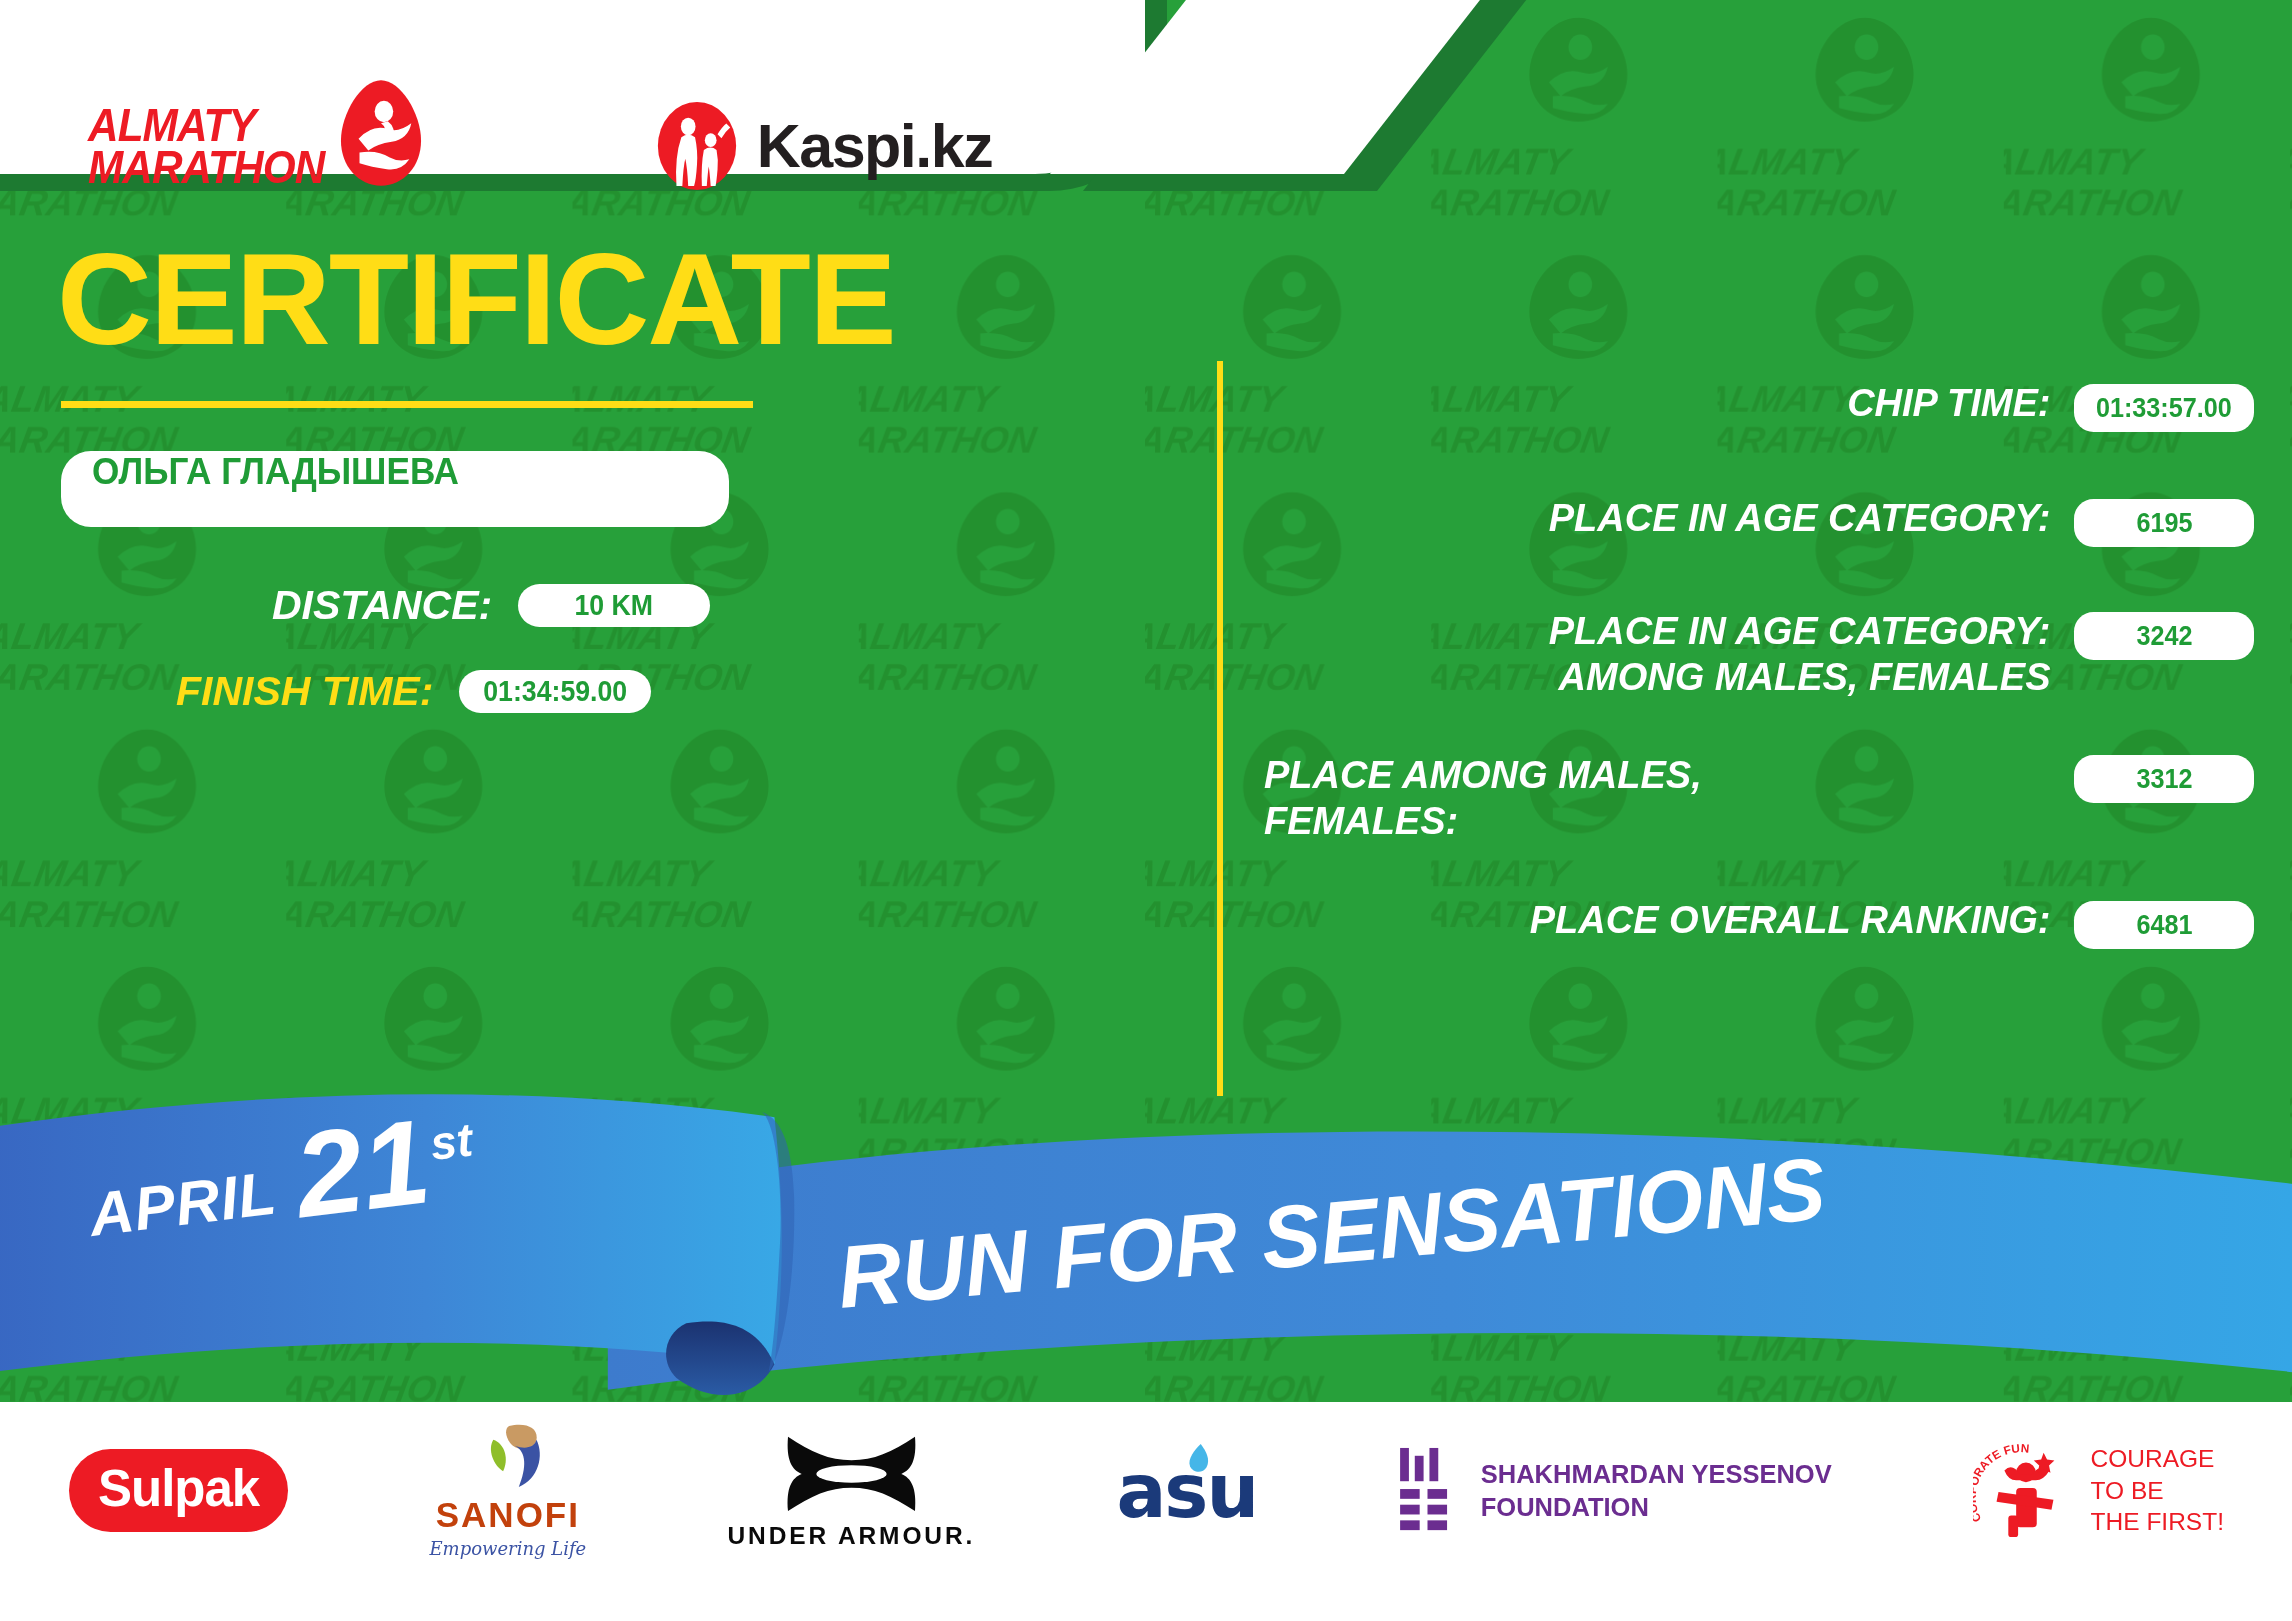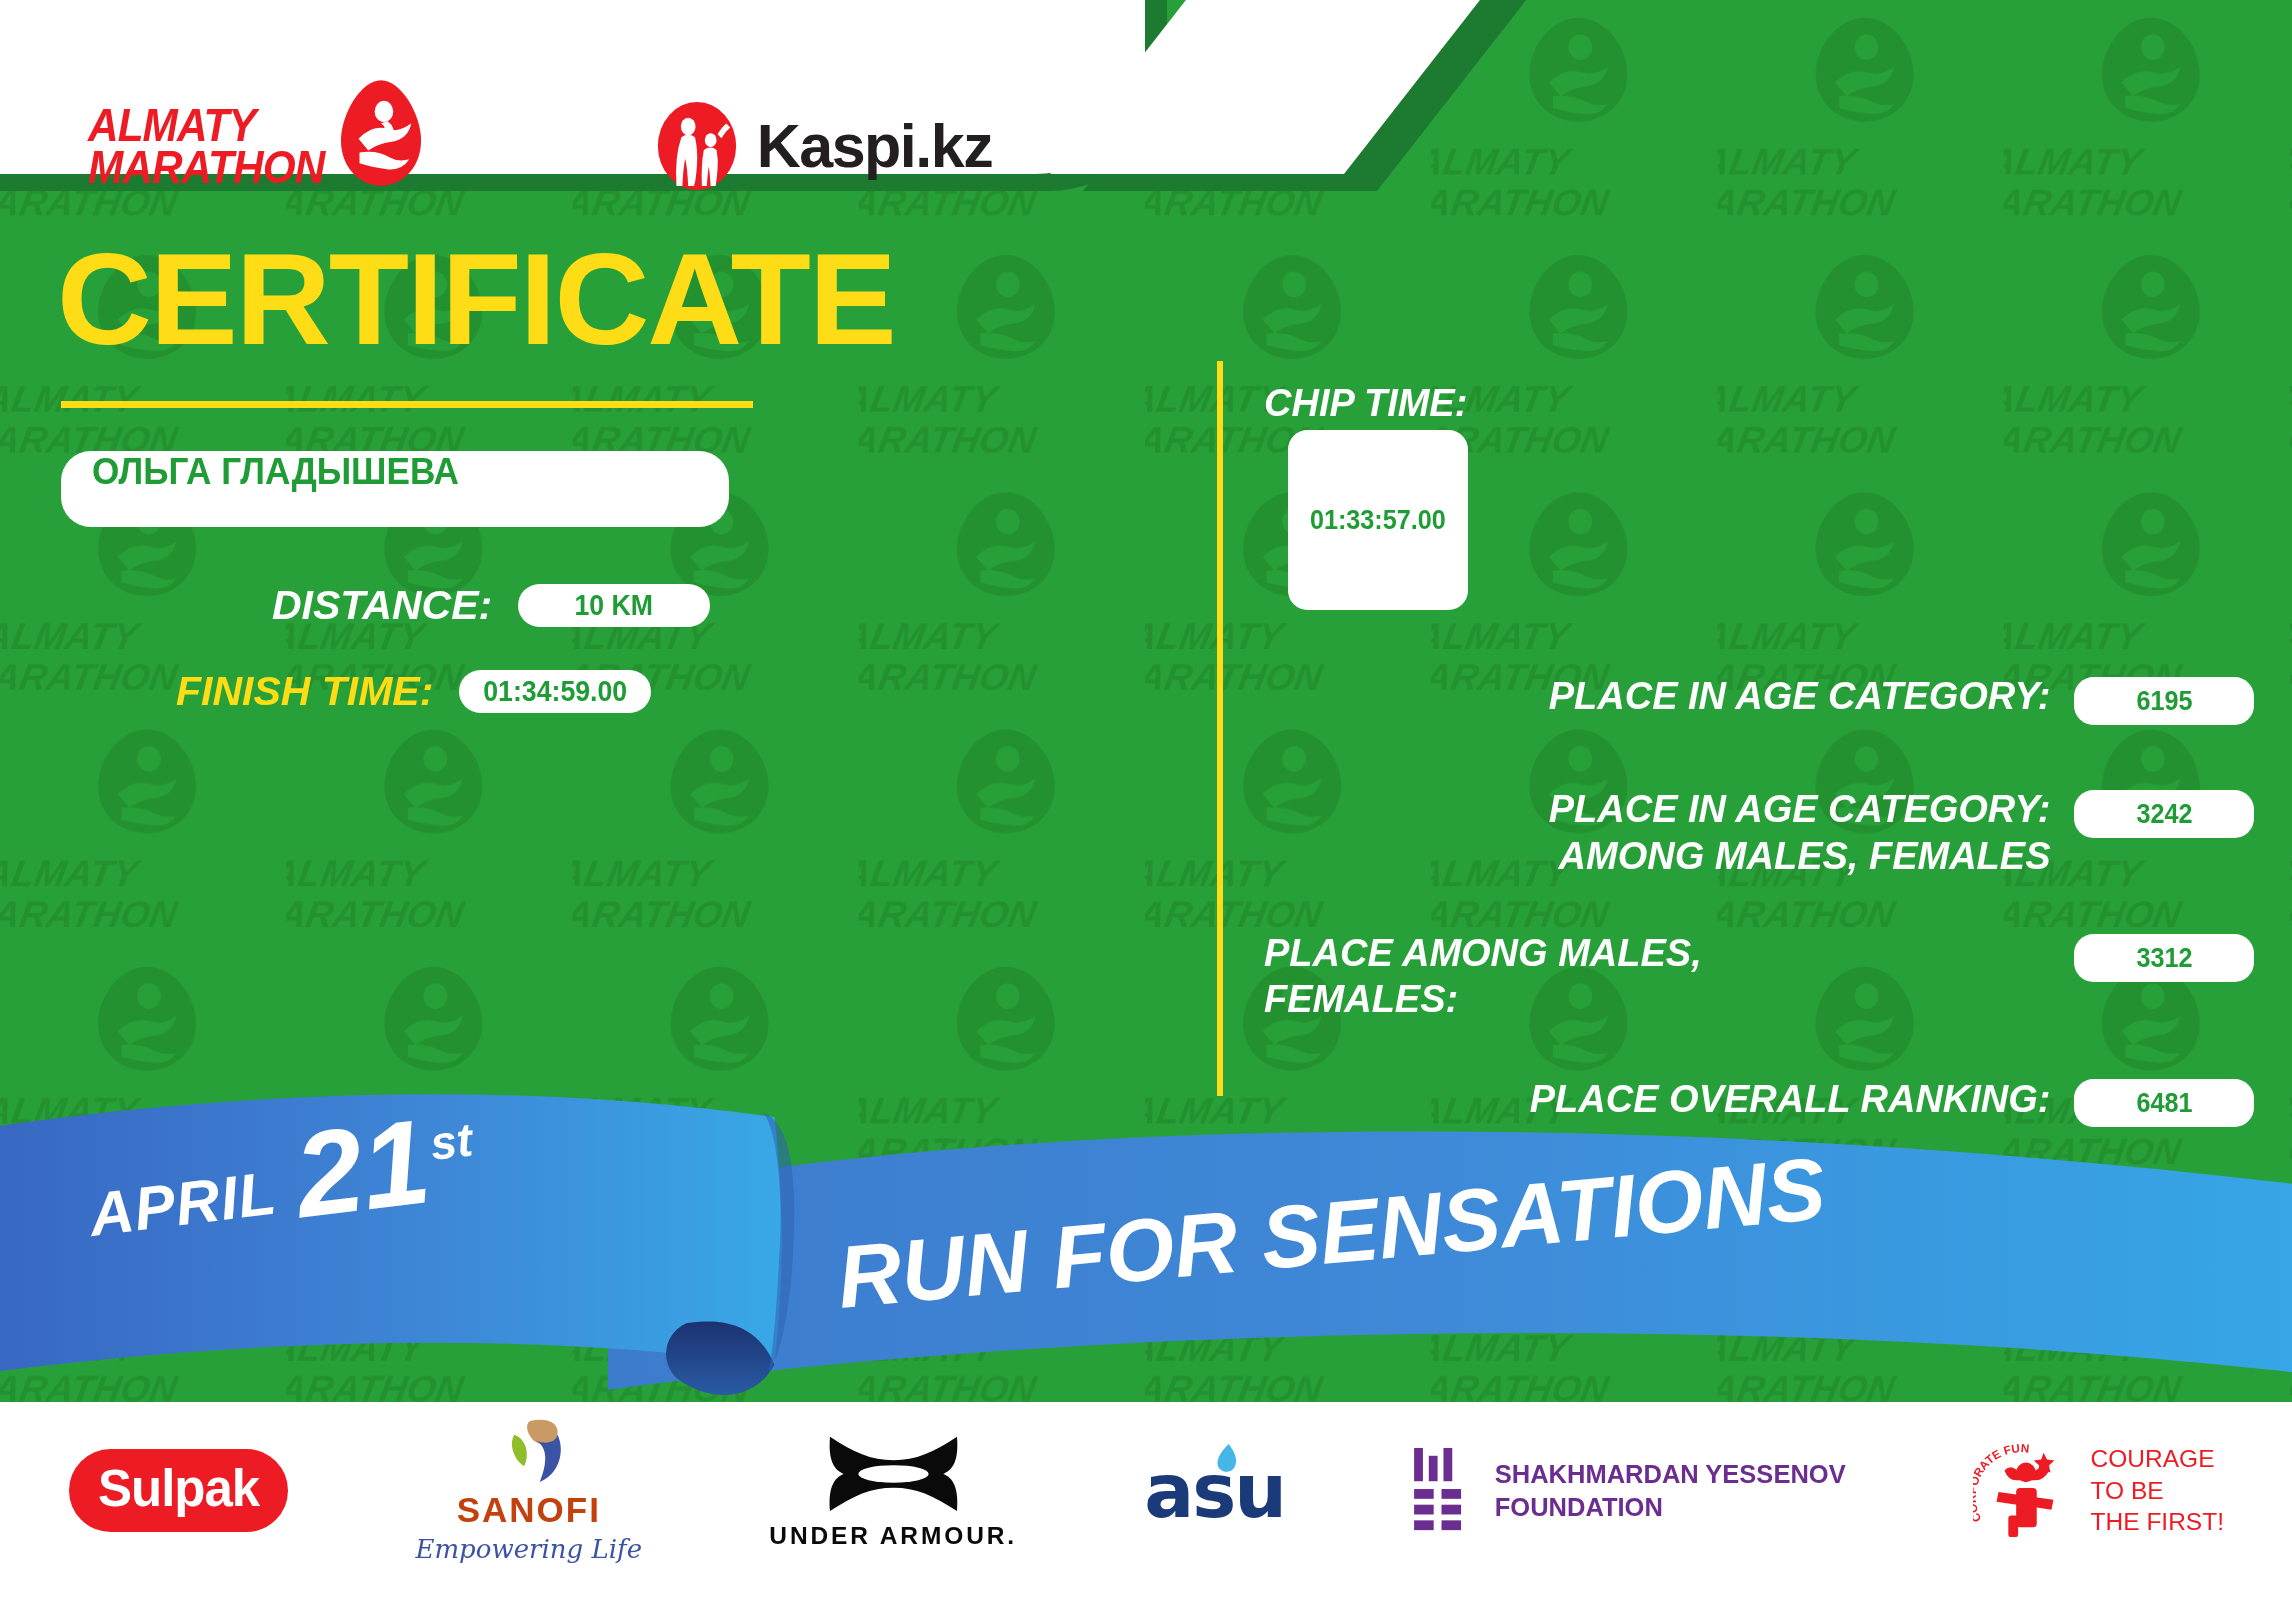--- a/index.html
+++ b/index.html
@@ -196,21 +196,21 @@
     flex:0 0 180px;
     background:#ffffff; border-radius:19.6px;
     display:flex; align-items:center; justify-content:center;
     margin-top:3.9px;
   }
   .stat-value{
     color:#1f9c36; font-weight:bold; font-size:27.4px;
     transform:scaleX(0.92); transform-origin:center;
     white-space:nowrap;
   }
-  .stat-row.r1{ margin-bottom:63px;flex-direction:column; }
+  .stat-row.r1{ margin-bottom:63px; }
   .stat-row.r2{ margin-bottom:61px; }
   .stat-row.r3{ margin-bottom:51px; }
   .stat-row.r4{ margin-bottom:53px; }
   .stat-row.left-lab .stat-label{ text-align:left; }
 
   
   .ribbon-wrap{
     position:absolute;
     left:0; top:1078px;
     width:2293px; height:353px;
@@ -270,21 +270,21 @@
     padding:9.8px 29px 13.7px 29px;
     font-size:51px; font-weight:bold;
     letter-spacing:-1px;
   }
   .sanofi{ display:flex; flex-direction:column; align-items:center; }
   .sanofi-name{
     color:#c2410c; font-size:35px; font-weight:bold;
     letter-spacing:2px; margin-top:2px;
   }
   .sanofi-tag{
-    color:#3b53a4; font-size:26px; font-style:italic;
+    color:#3b53a4; font-size:18px; font-style:italic;
     font-family:"DejaVu Serif", serif; margin-top:3.9px;
   }
   .oriflame{ display:flex; flex-direction:column; align-items:center; }
   .ori-name{
     color:#1a1a1a; font-size:47px; letter-spacing:6.9px;
     font-family:"Liberation Serif", serif; font-weight:400;
   }
   .ori-sub{
     display:flex; align-items:center; gap:11.8px; margin-top:5.9px;
     width:100%;

